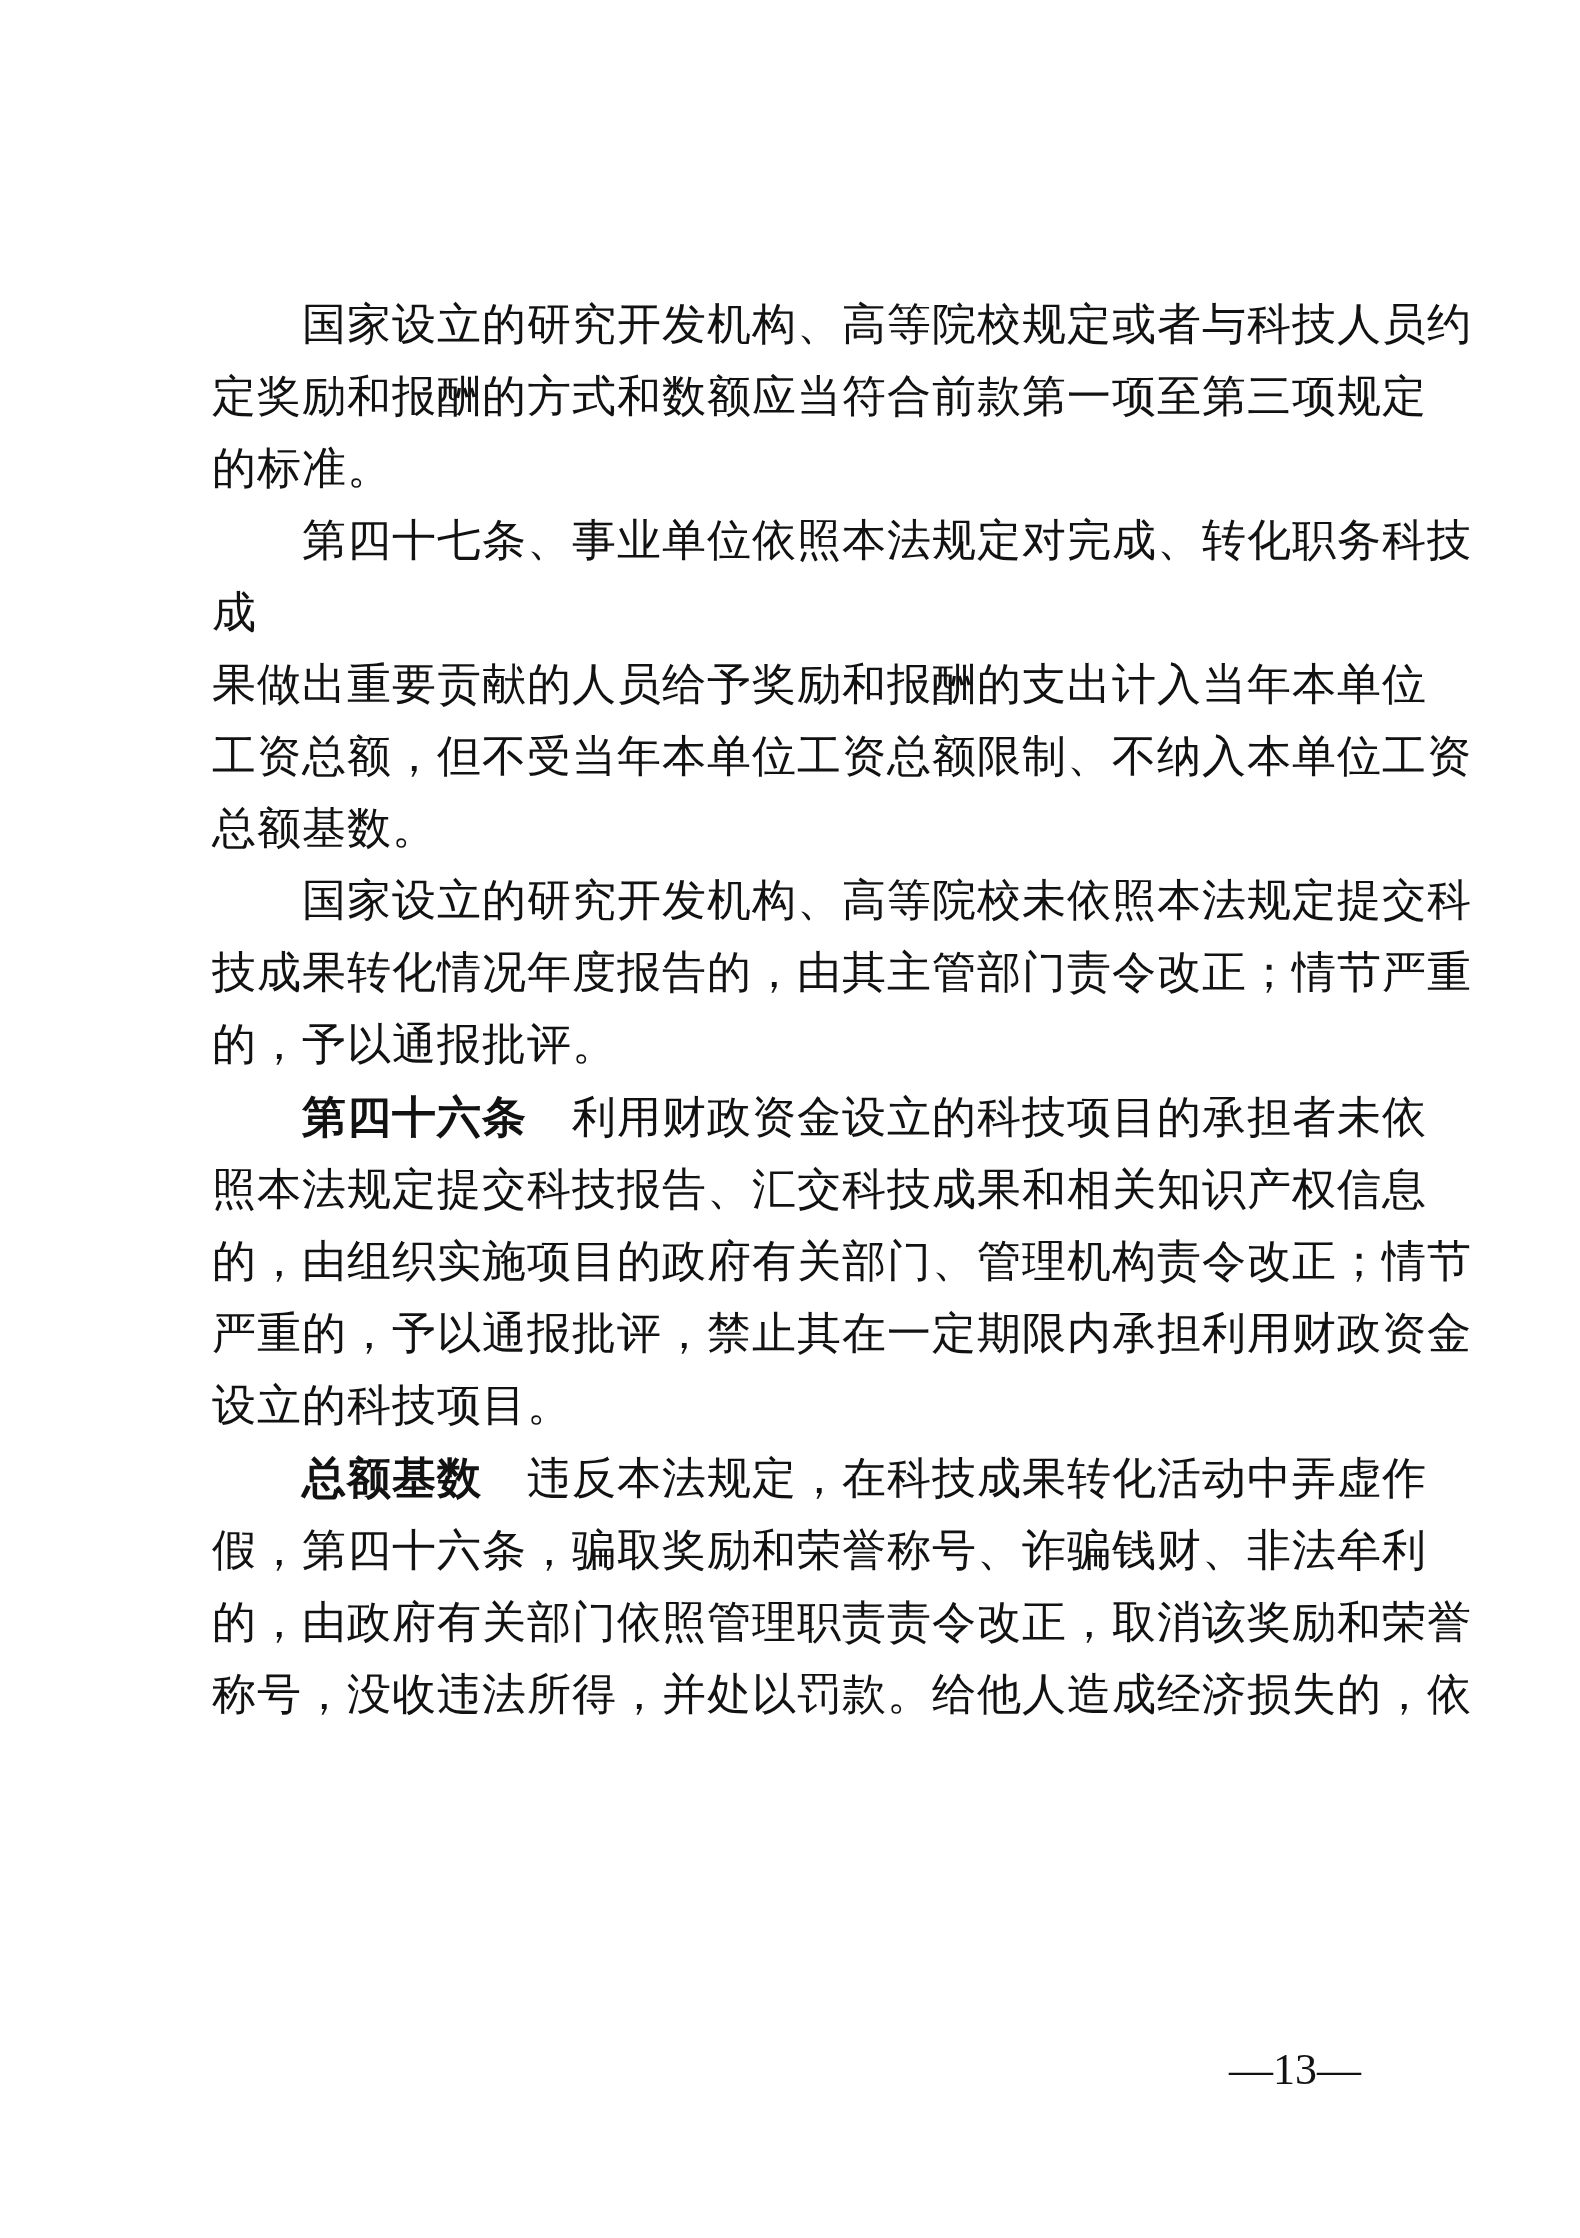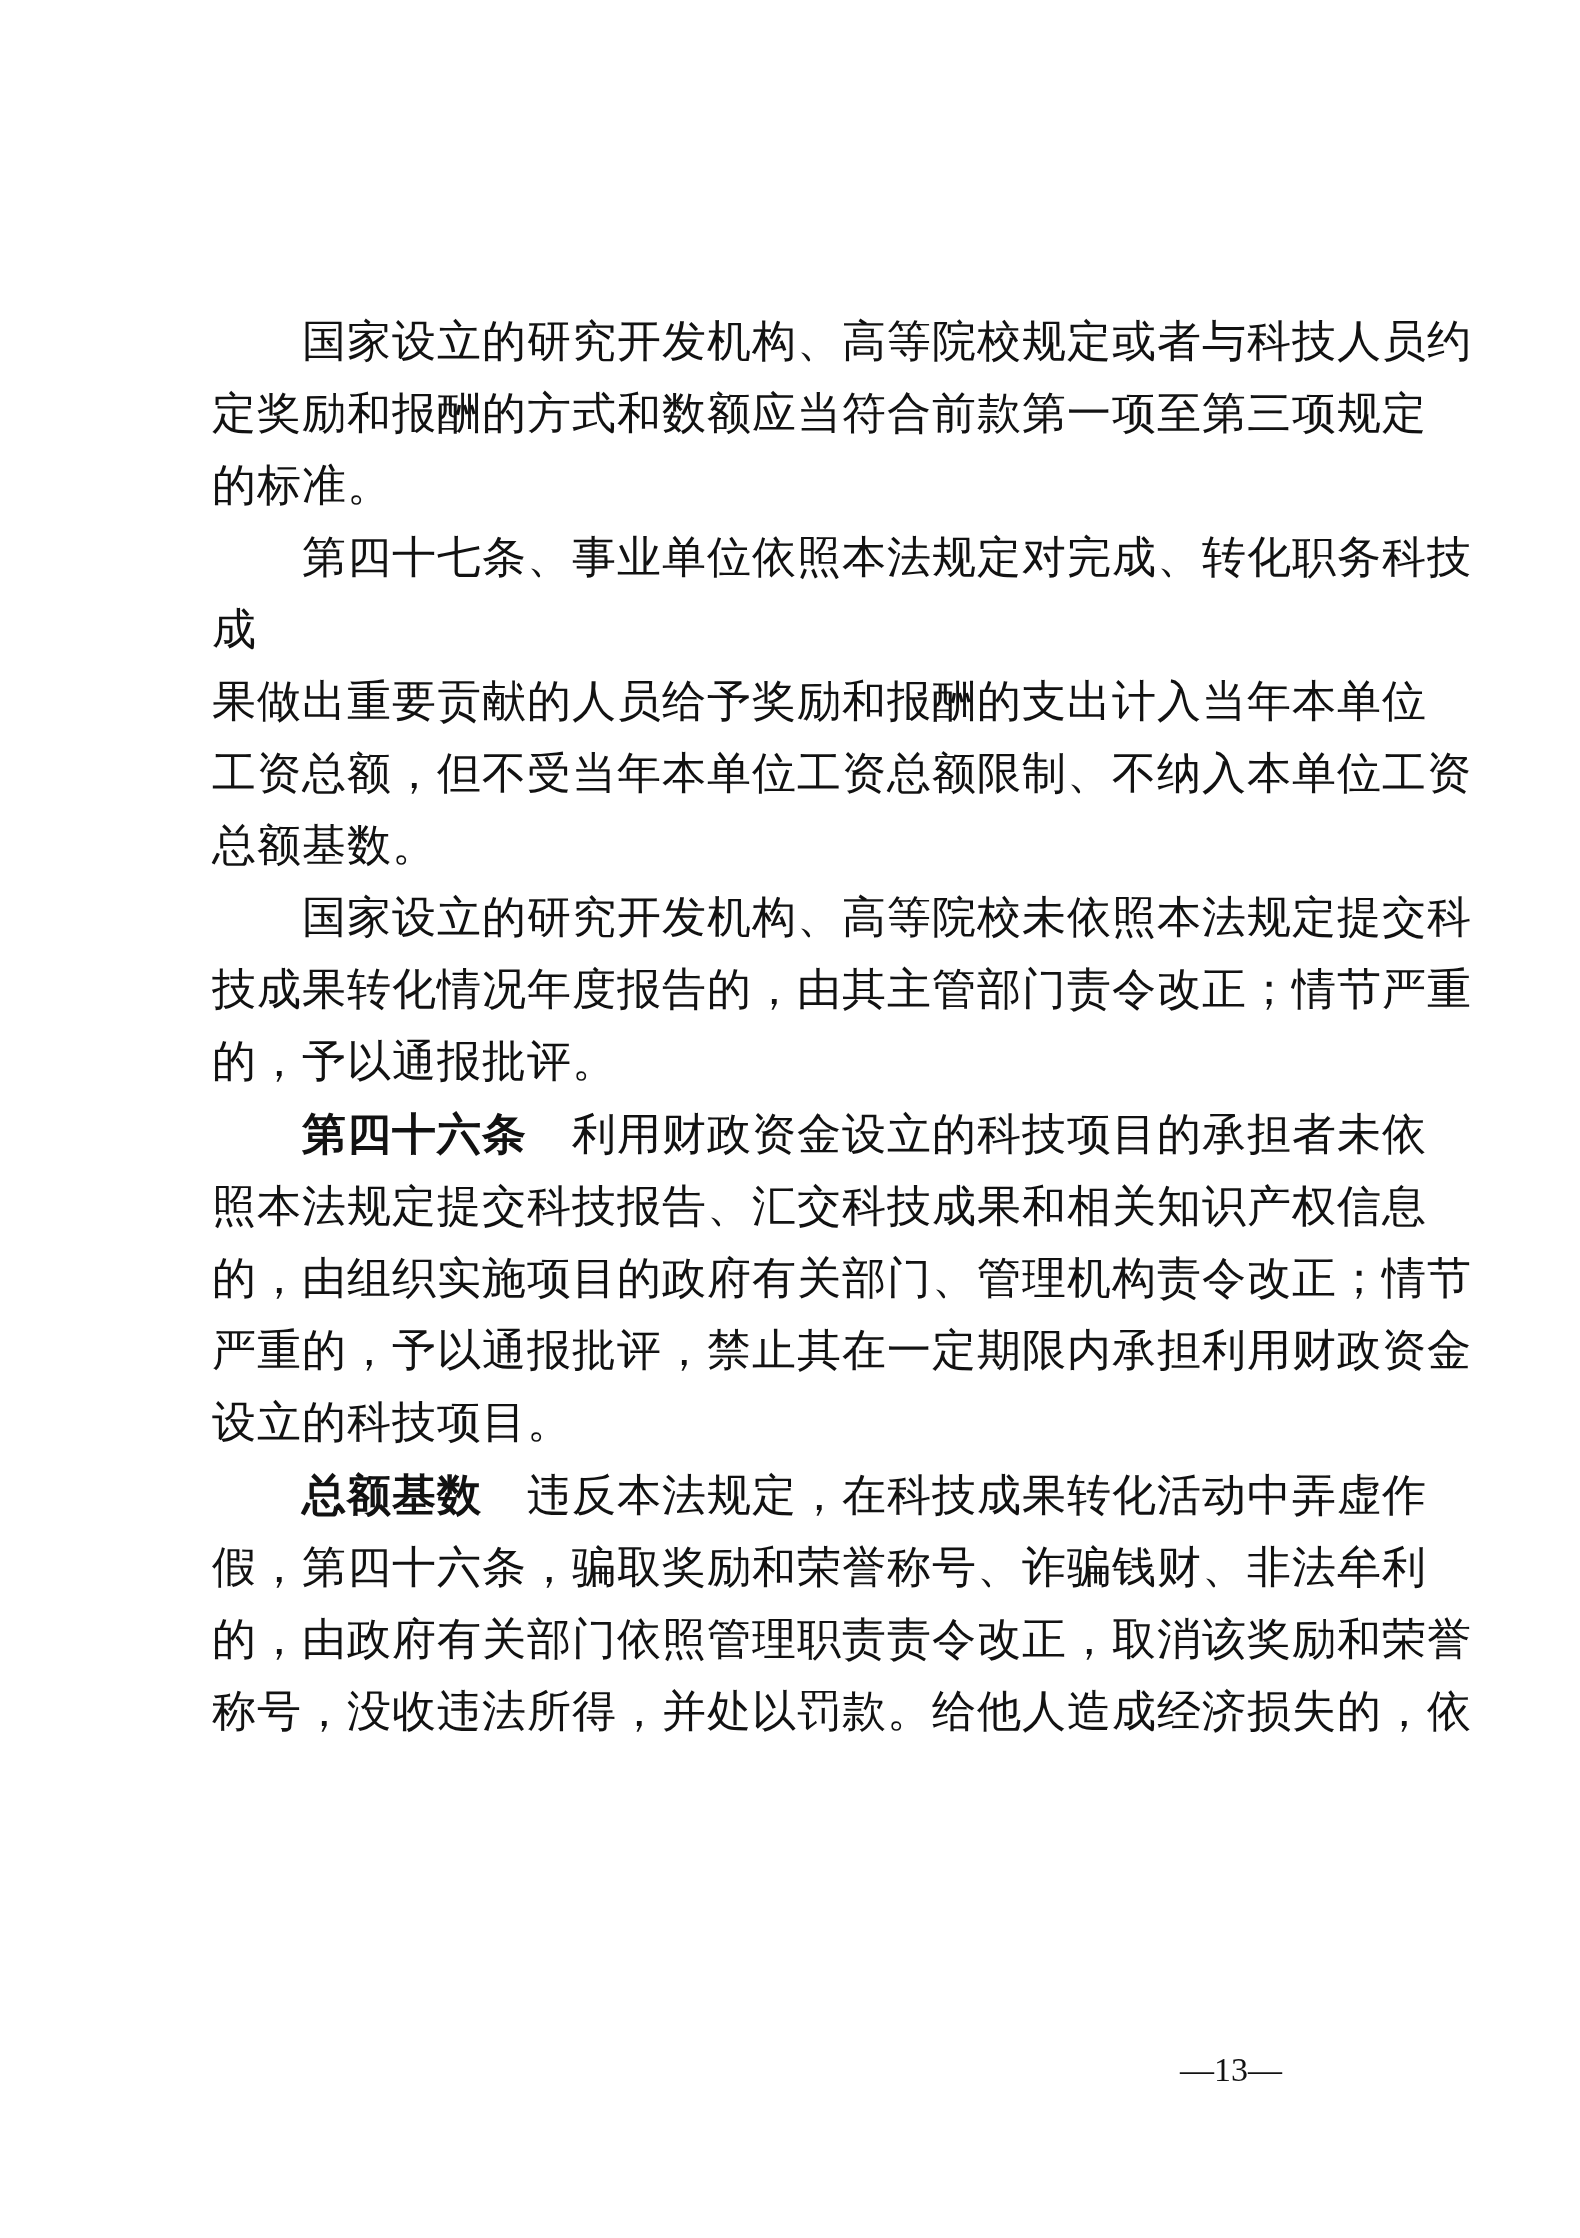--- a/index.html
+++ b/index.html
@@ -13,21 +13,21 @@
     height: 2238px;
     margin: 0 auto;
     background: #ffffff;
     overflow: hidden;
     font-family: "Liberation Serif", "DejaVu Serif", serif;
     color: #121212;
   }
   .content {
     position: absolute;
     left: 212px;
-    top: 306px;
+    top: 289px;
     width: 1270px;
     font-size: 44px;
     line-height: 72px;
     letter-spacing: 1px;
     text-align: left;
   }
   .content p {
     margin: 0;
     padding: 0;
     white-space: pre-line;
@@ -44,21 +44,22 @@
   }
   .article-term {
     font-family: "Liberation Sans", "DejaVu Sans", sans-serif;
     font-weight: bold;
   }
   .page-number {
     position: absolute;
     left: 1180px;
     top: 2047px;
     width: 230px;
-    font-size: 34px;
+    text-align: center;
+    font-size: 44px;
     line-height: 46px;
     letter-spacing: 0;
     font-family: "Liberation Serif", "DejaVu Serif", serif;
   }
 </style>
 </head>
 <body>
 
 <div class="page">
 

